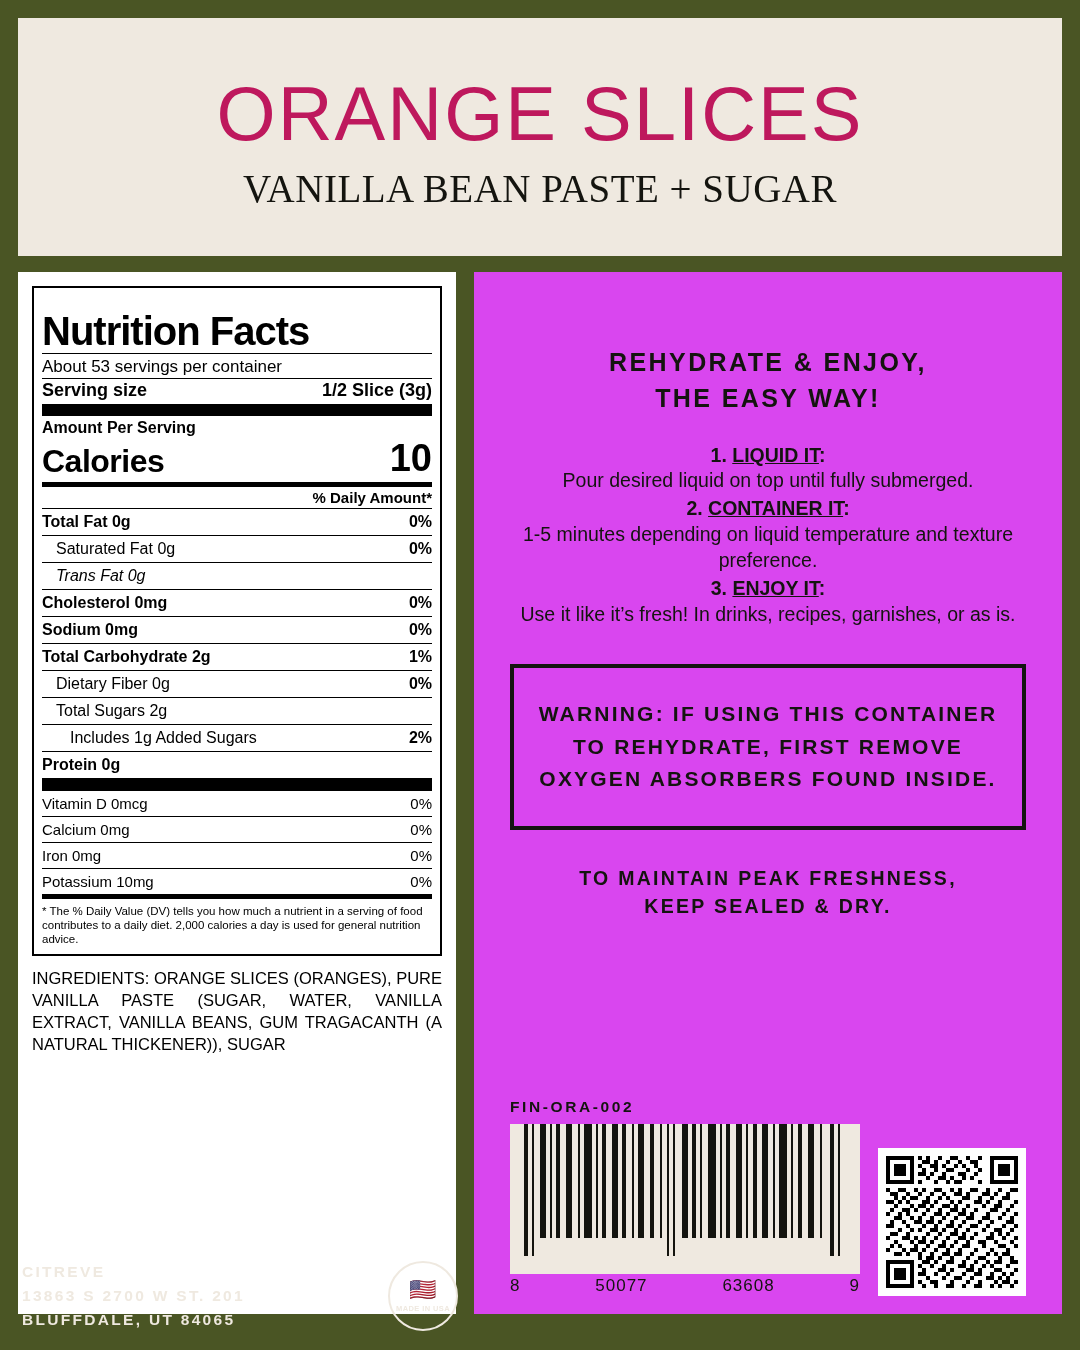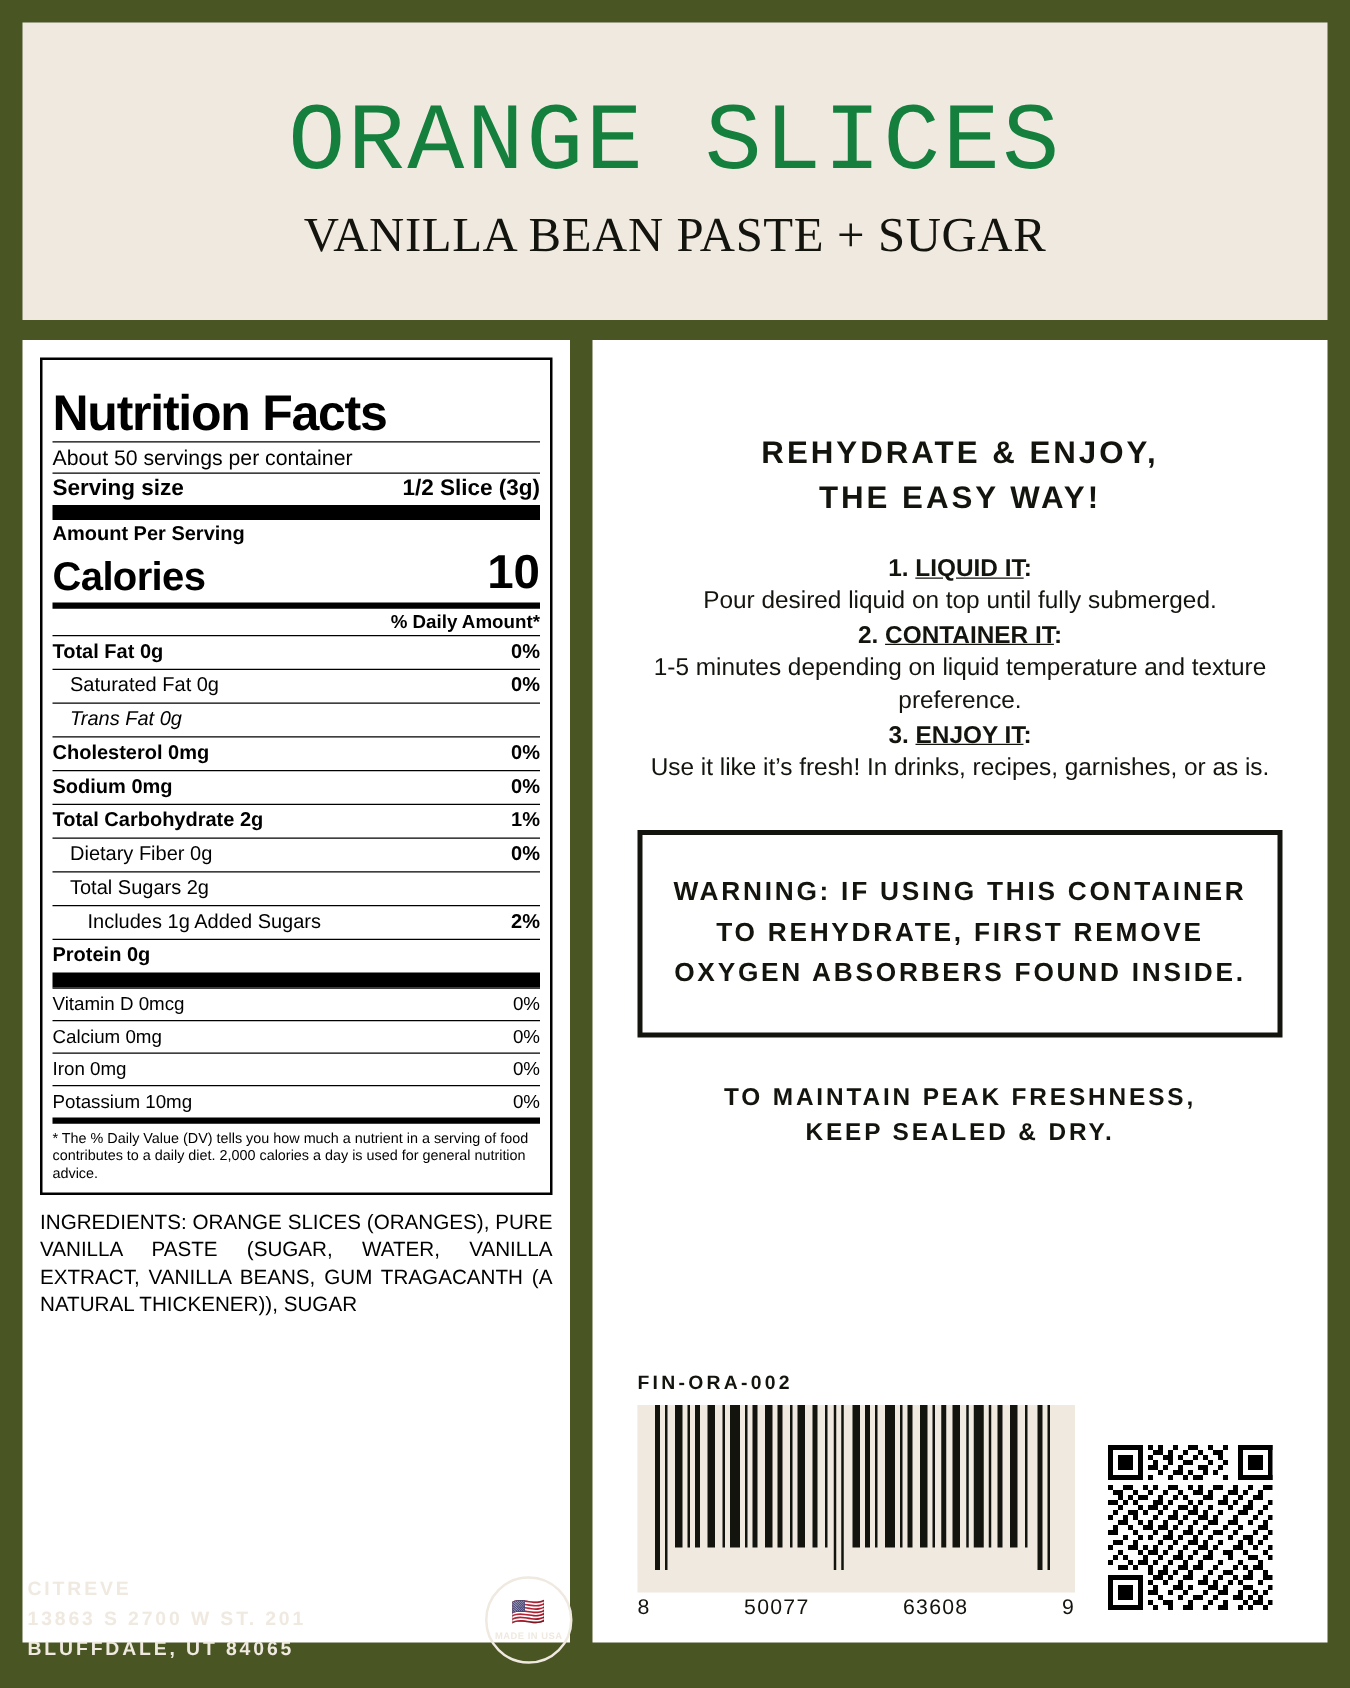--- a/index.html
+++ b/index.html
@@ -19,24 +19,24 @@
   .header {
     background: #efe9e0;
     height: 238px;
     display: flex;
     flex-direction: column;
     align-items: center;
     justify-content: center;
     padding-top: 12px;
   }
   .title {
-    font-family: Liberation Mono, monospace;
+    font-family: Liberation Sans, sans-serif;
     font-size: 76px;
     letter-spacing: 2px;
-    color: #15803d;
+    color: #be185d;
     line-height: 1;
     font-weight: 400;
   }
   .subtitle {
     font-family: "Liberation Serif", serif;
     font-size: 39px;
     letter-spacing: 0.5px;
     color: #14140f;
     margin-top: 14px;
     font-weight: 400;
@@ -129,21 +129,21 @@
     border: 2px solid #efe9e0;
     display: flex; flex-direction: column; align-items: center; justify-content: center;
     color: #efe9e0;
   }
   .usa-seal .flag { font-size: 22px; line-height: 1; margin-bottom: 3px; }
   .usa-seal .txt { font-size: 7.5px; letter-spacing: 0.4px; font-weight: bold; }
 
   
   .right {
     flex: 1;
-    background: #ffffff;
+    background: #d946ef;
     padding: 34px 36px 18px 36px;
     display: flex;
     flex-direction: column;
     color: #14140f;
   }
   .rehydrate-head {
     text-align: center;
     font-size: 25px;
     letter-spacing: 2.4px;
     font-weight: bold;
@@ -224,21 +224,21 @@
     <div class="title">ORANGE SLICES</div>
     <div class="subtitle">VANILLA BEAN PASTE + SUGAR</div>
   </div>
 
   <div class="body">
 
     <div class="left">
       <div class="nf">
         <div class="nf-title">Nutrition Facts</div>
         <div class="rule-thin"></div>
-        <div class="nf-servings">About 50 servings per container</div>
+        <div class="nf-servings">About 53 servings per container</div>
         <div class="rule-thin"></div>
         <div class="nf-serving-size">
           <span>Serving size</span>
           <span>1/2 Slice (3g)</span>
         </div>
         <div class="rule-thick"></div>
         <div class="nf-amt">Amount Per Serving</div>
         <div class="nf-cal-row">
           <span class="nf-cal-label">Calories</span>
           <span class="nf-cal-val">10</span>

